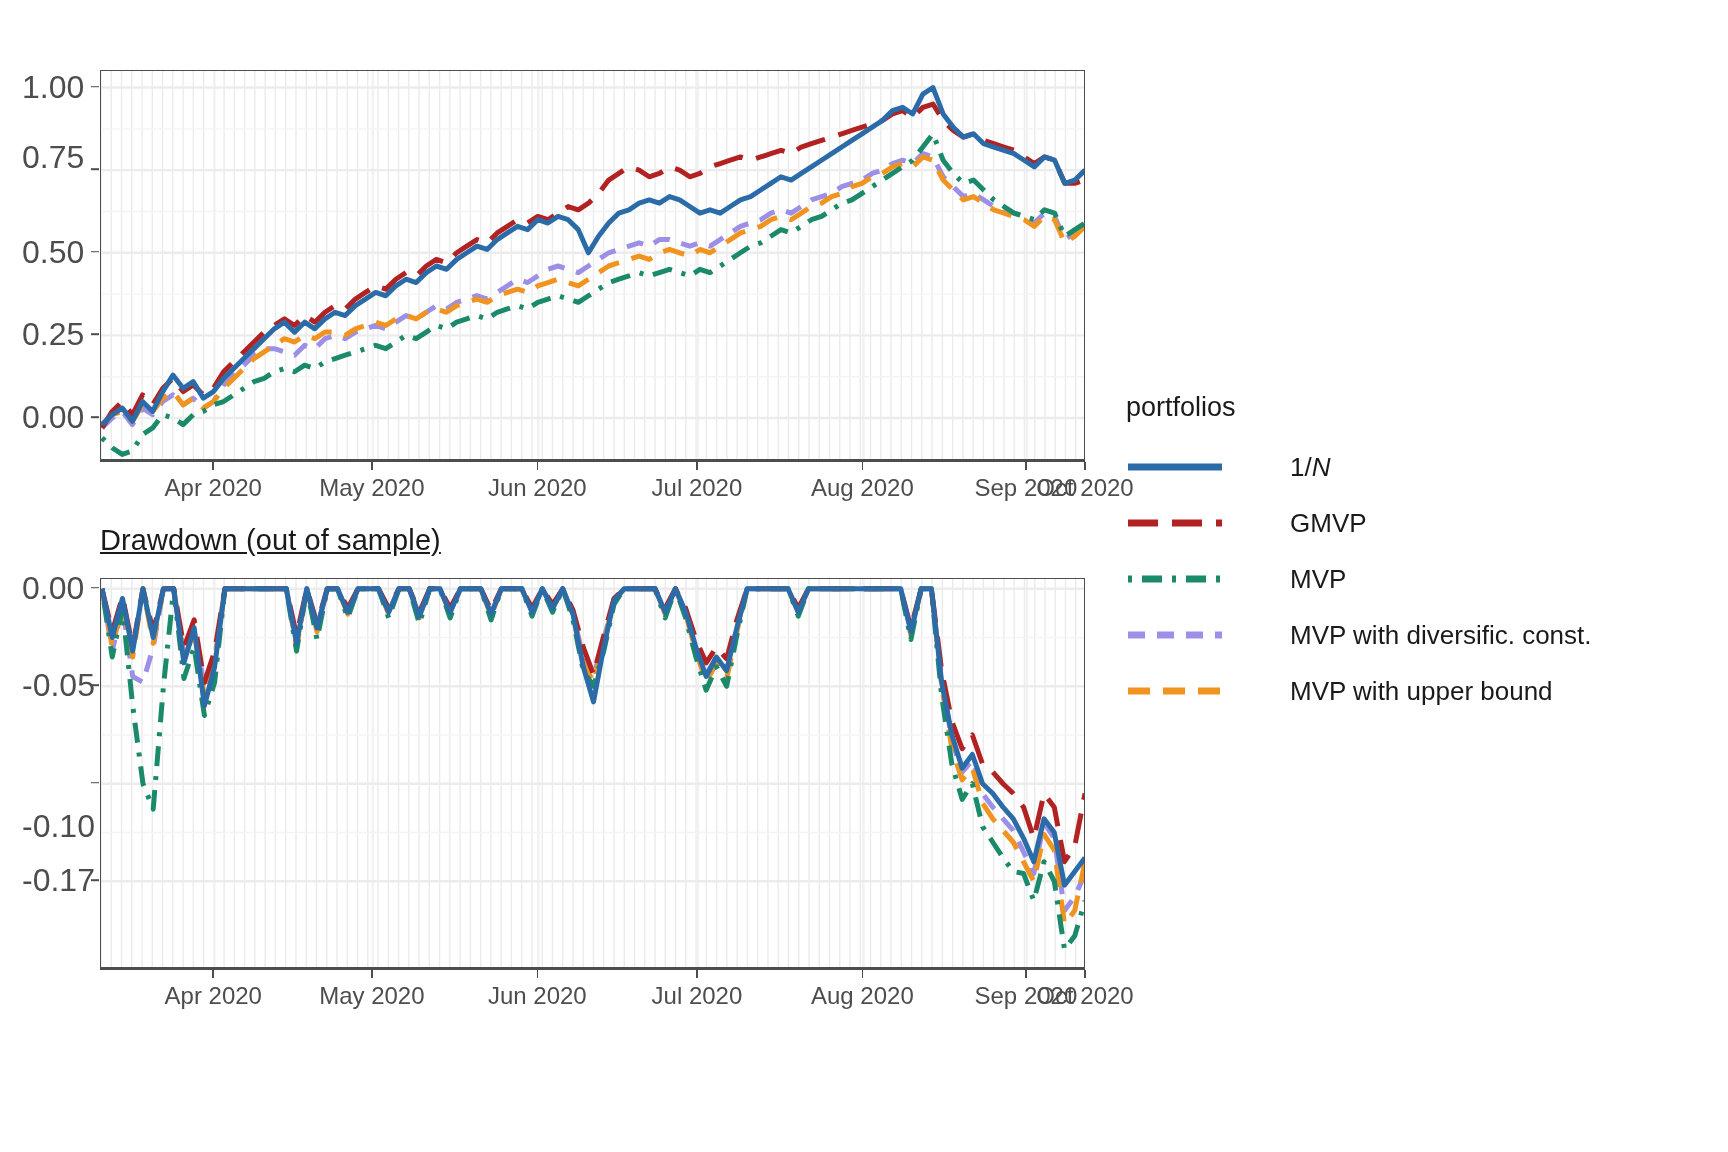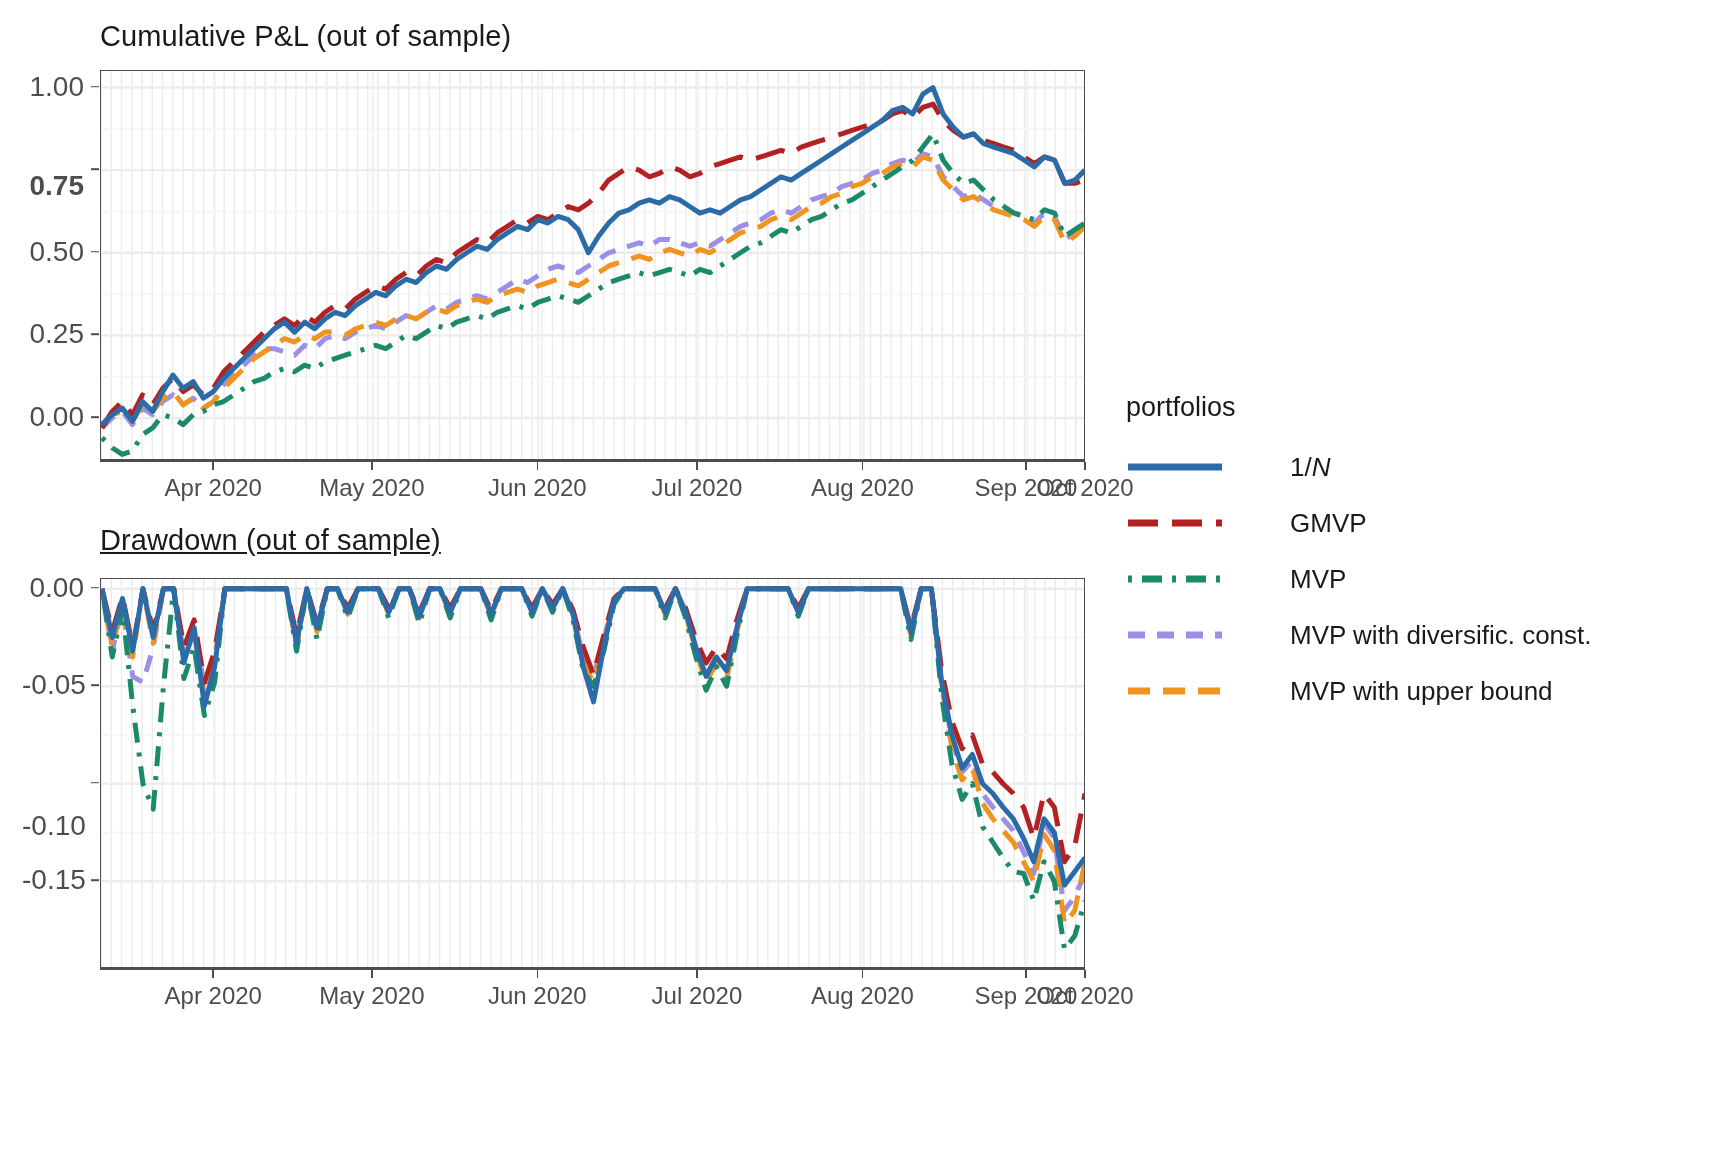--- a/index.html
+++ b/index.html
@@ -7,41 +7,40 @@
   .root{position:absolute;inset:0;}
 
   .panel-title{position:absolute;font-size:29px;color:#1a1a1a;letter-spacing:.1px;white-space:nowrap;}
   #title-top{left:100px;top:20px;}
   #title-bottom{left:100px;top:524px;text-decoration:underline;}
 
   .plot-wrap{position:absolute;}
   .plot-area{position:absolute;left:0;top:0;background:#ffffff;border:1.6px solid #4d4d4d;box-sizing:border-box;overflow:hidden;}
   .plot-area svg{display:block;}
 
-  .ylab{position:absolute;font-size:28px;color:#4d4d4d;text-align:right;white-space:nowrap;transform:translateY(-50%);}
+  .ylab{position:absolute;font-size:32px;color:#4d4d4d;text-align:right;white-space:nowrap;transform:translateY(-50%);}
   .ytick{position:absolute;height:1.6px;width:8px;background:#4d4d4d;transform:translateY(-50%);}
   .xlab{position:absolute;font-size:24px;color:#4d4d4d;white-space:nowrap;transform:translateX(-50%);}
   .xtick{position:absolute;width:1.6px;height:8px;background:#4d4d4d;}
   .axisline{position:absolute;background:#4d4d4d;}
 
   
   #legend{position:absolute;left:1126px;top:392px;width:420px;}
   #legend-title{font-size:27px;color:#1a1a1a;margin:0 0 22px 0;white-space:nowrap;}
   .leg-row{display:flex;align-items:center;height:44px;margin-bottom:12px;gap:44px;}
   .leg-key{width:98px;height:28px;flex:0 0 98px;margin-right:22px;}
   .leg-key svg{display:block;}
   .leg-label{font-size:26px;color:#1a1a1a;white-space:nowrap;}
   .leg-label i{font-style:italic;}
 </style>
 </head>
 <body>
 
 <div class="root">
 
-  <div class="panel-title" id="title-top">Cumulative P&amp;L (out of sample)</div>
 
   <div class="plot-wrap" id="wrap-top" style="left:100px;top:70px;width:985px;height:390px;">
     <div class="plot-area" id="area-top" style="width:985px;height:390px;">
       <svg id="svg-top" width="985" height="390">
           <line x1="0" x2="0" y1="0" y2="390" stroke="#ebebeb" stroke-width="1.4"></line>
           <line x1="10.260416666666666" x2="10.260416666666666" y1="0" y2="390" stroke="#ebebeb" stroke-width="1.4"></line>
           <line x1="20.520833333333332" x2="20.520833333333332" y1="0" y2="390" stroke="#ebebeb" stroke-width="1.4"></line>
           <line x1="30.78125" x2="30.78125" y1="0" y2="390" stroke="#ebebeb" stroke-width="1.4"></line>
           <line x1="41.041666666666664" x2="41.041666666666664" y1="0" y2="390" stroke="#ebebeb" stroke-width="1.4"></line>
           <line x1="51.302083333333336" x2="51.302083333333336" y1="0" y2="390" stroke="#ebebeb" stroke-width="1.4"></line>
@@ -160,21 +159,21 @@
         </svg>
     </div>
   </div>
   <div id="yaxis-top">
       <div class="ylab" style="left: 22px; top: 417.034px; width: 62px;">0.00</div>
       <div class="ytick" style="left: 91px; top: 417.034px;"></div>
       <div class="ylab" style="left: 22px; top: 334.407px; width: 62px;">0.25</div>
       <div class="ytick" style="left: 91px; top: 334.407px;"></div>
       <div class="ylab" style="left: 22px; top: 251.78px; width: 62px;">0.50</div>
       <div class="ytick" style="left: 91px; top: 251.78px;"></div>
-      <div class="ylab" style="left: 22px; top: 186px; width: 62px; font-weight: bold;">0.75</div>
+      <div class="ylab" style="left: 22px; top: 157px; width: 62px;">0.75</div>
       <div class="ytick" style="left: 91px; top: 169.153px;"></div>
       <div class="ylab" style="left: 22px; top: 86.5254px; width: 62px;">1.00</div>
       <div class="ytick" style="left: 91px; top: 86.5254px;"></div>
     </div>
   <div id="xaxis-top">
       <div class="axisline" style="left: 100px; top: 460px; width: 985px; height: 1.6px;"></div>
       <div class="xtick" style="left: 212.475px; top: 461.6px;"></div>
       <div class="xlab" style="left: 213.275px; top: 474px;">Apr 2020</div>
       <div class="xtick" style="left: 371.06px; top: 461.6px;"></div>
       <div class="xlab" style="left: 371.86px; top: 474px;">May 2020</div>
@@ -314,21 +313,21 @@
         </svg>
     </div>
   </div>
   <div id="yaxis-bottom">
       <div class="ylab" style="left: 22px; top: 587.75px; width: 62px;">0.00</div>
       <div class="ytick" style="left: 91px; top: 587.75px;"></div>
       <div class="ylab" style="left: 22px; top: 685.25px; width: 62px;">-0.05</div>
       <div class="ytick" style="left: 91px; top: 685.25px;"></div>
       <div class="ylab" style="left: 22px; top: 782.75px; width: 62px; margin-top: 43px;">-0.10</div>
       <div class="ytick" style="left: 91px; top: 782.75px;"></div>
-      <div class="ylab" style="left: 22px; top: 880.25px; width: 62px;">-0.15</div>
+      <div class="ylab" style="left: 22px; top: 880.25px; width: 62px;">-0.17</div>
       <div class="ytick" style="left: 91px; top: 880.25px;"></div>
     </div>
   <div id="xaxis-bottom">
       <div class="axisline" style="left: 100px; top: 968px; width: 985px; height: 1.6px;"></div>
       <div class="xtick" style="left: 212.475px; top: 969.6px;"></div>
       <div class="xlab" style="left: 213.275px; top: 982px;">Apr 2020</div>
       <div class="xtick" style="left: 371.06px; top: 969.6px;"></div>
       <div class="xlab" style="left: 371.86px; top: 982px;">May 2020</div>
       <div class="xtick" style="left: 536.54px; top: 969.6px;"></div>
       <div class="xlab" style="left: 537.34px; top: 982px;">Jun 2020</div>

